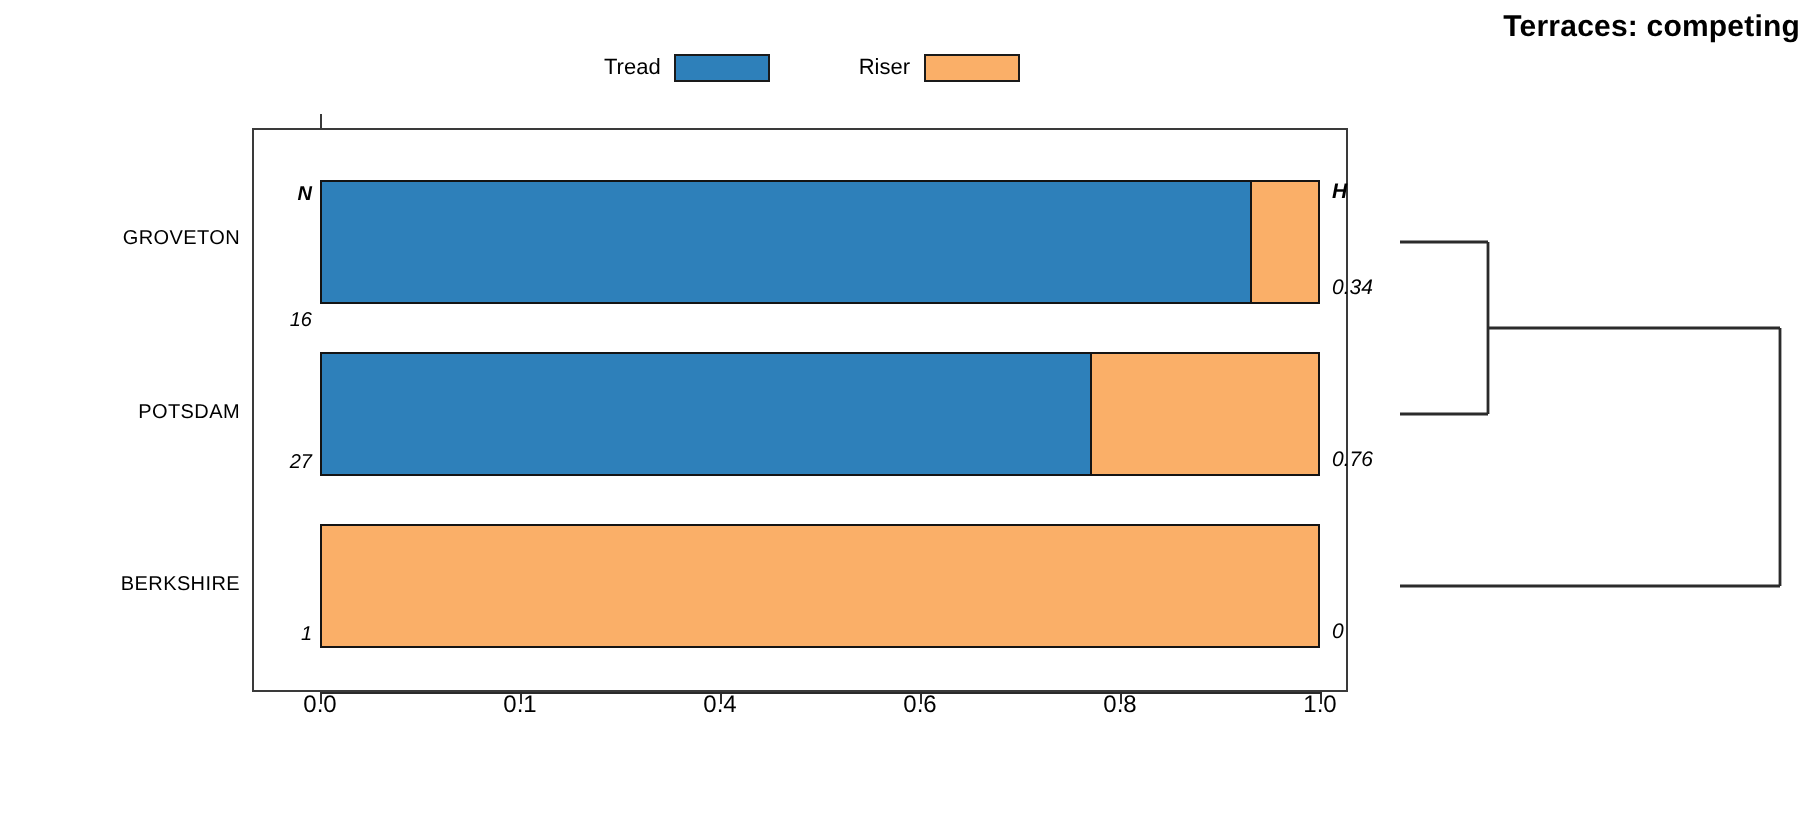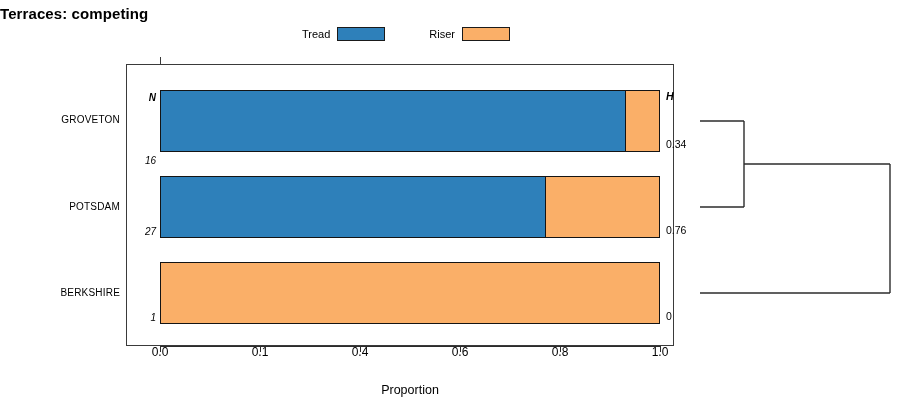--- a/index.html
+++ b/index.html
@@ -22,21 +22,21 @@
     width: 900px;
     height: 420px;
   }
 
   
   #chart-title {
     position: absolute;
     left: 0;
     top: 5px;
     width: 900px;
-    text-align: left;
+    text-align: right;
     font-size: 15px;
     font-weight: bold;
     letter-spacing: 0.1px;
   }
 
   
   #legend {
     position: absolute;
     left: 0;
     top: 27px;
@@ -138,20 +138,21 @@
     position: absolute;
     font-size: 10.5px;
     font-weight: bold;
     font-style: italic;
     text-align: left;
     width: 40px;
   }
   .h-value {
     position: absolute;
     font-size: 10.5px;
+    font-style: italic;
     text-align: left;
     width: 40px;
   }
 
   
   #x-axis-line {
     position: absolute;
     left: 160px;
     top: 346px;
     width: 500px;
@@ -252,21 +253,20 @@
     <div class="x-tick" style="left:560px;"></div>
     <div class="x-tick" style="left:660px;"></div>
 
     <div class="x-tick-label" style="left:160px;">0.0</div>
     <div class="x-tick-label" style="left:260px;">0.1</div>
     <div class="x-tick-label" style="left:360px;">0.4</div>
     <div class="x-tick-label" style="left:460px;">0.6</div>
     <div class="x-tick-label" style="left:560px;">0.8</div>
     <div class="x-tick-label" style="left:660px;">1.0</div>
   </div>
-  <div id="x-axis-title">Proportion</div>
 
   <svg id="dendrogram" viewBox="0 0 210 290">
     <g id="dendro-lines" fill="none" stroke="#2b2b2b" stroke-width="1.4">
         <line x1="10" y1="61" x2="54" y2="61"></line>
         <line x1="10" y1="147" x2="54" y2="147"></line>
         <line x1="54" y1="61" x2="54" y2="147"></line>
         <line x1="54" y1="104" x2="200" y2="104"></line>
         <line x1="10" y1="233" x2="200" y2="233"></line>
         <line x1="200" y1="104" x2="200" y2="233"></line>
       </g>

